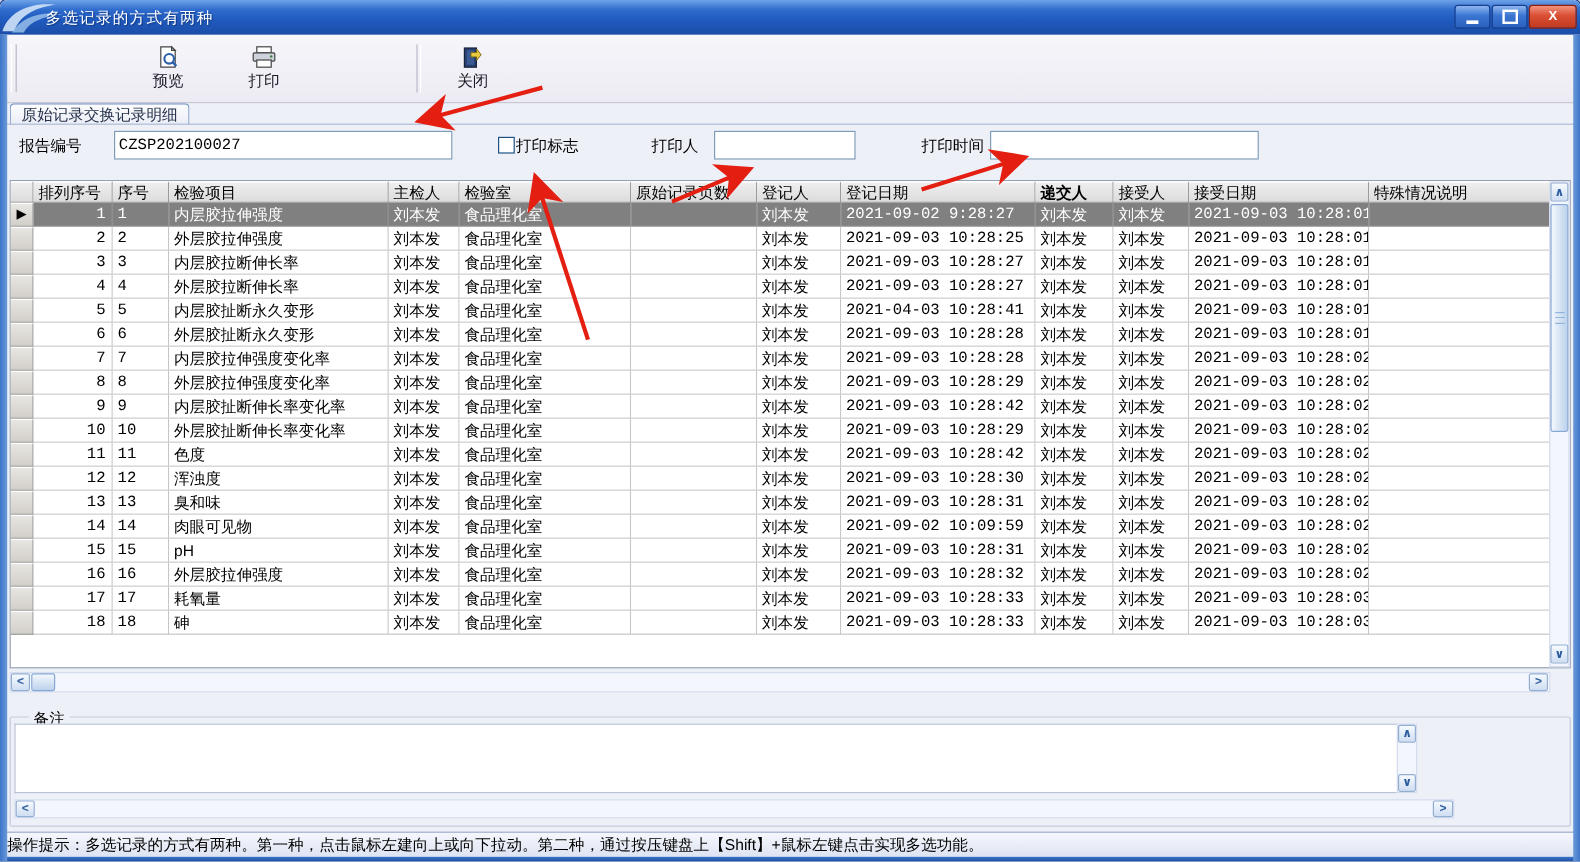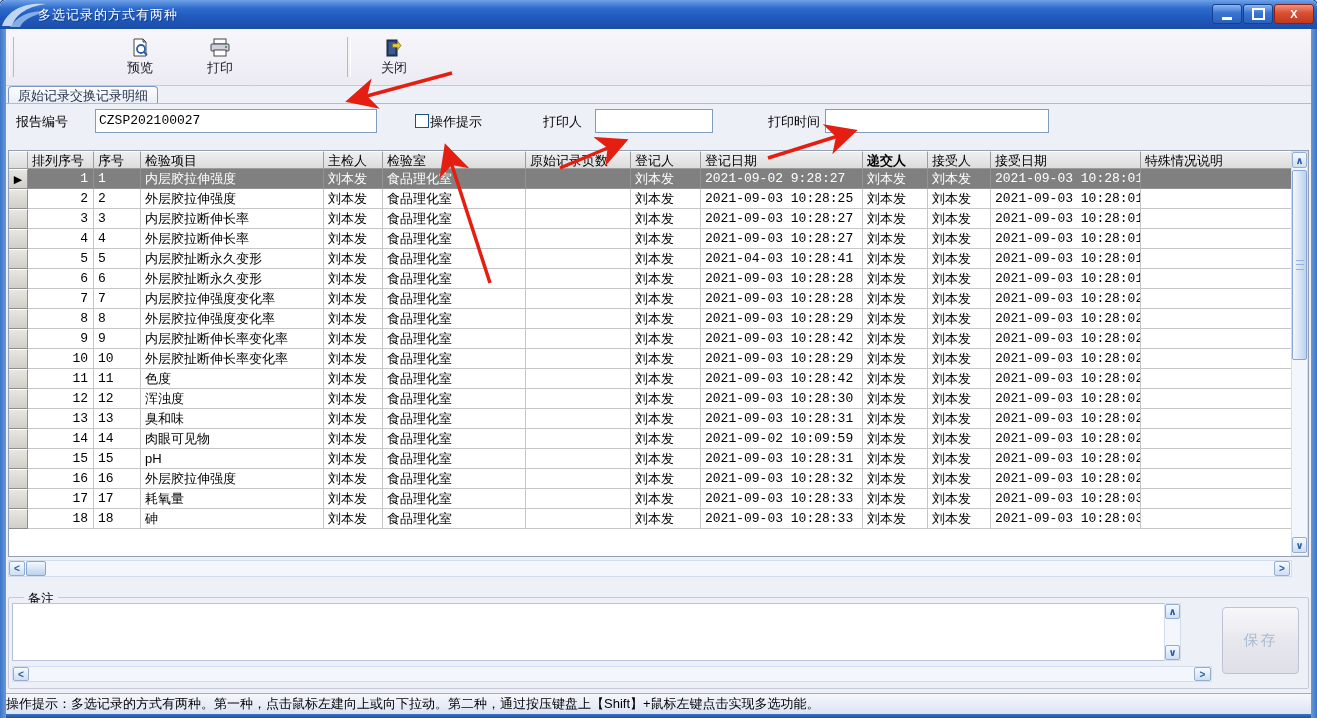--- a/index.html
+++ b/index.html
@@ -150,21 +150,21 @@
   </div>
 
   <div id="tab" class="abs">
     <span>原始记录交换记录明细</span>
   </div>
   <div id="tabline" class="abs"></div>
 
   <div class="abs flabel" style="left:16px;">报告编号</div>
   <div class="abs finput mono" style="left:95px;width:274px;">CZSP202100027</div>
   <div id="chk" class="abs"></div>
-  <div class="abs flabel" style="left:430px;">操作提示</div>
+  <div class="abs flabel" style="left:430px;">打印标志</div>
   <div class="abs flabel" style="left:543px;">打印人</div>
   <div class="abs finput" style="left:595px;width:110px;"></div>
   <div class="abs flabel" style="left:768px;">打印时间</div>
   <div class="abs finput" style="left:825px;width:216px;"></div>
 
   <div id="grid" class="abs">
     <div id="ghead">
         <div class="hcell" style="width: 19px;"></div>
         <div class="hcell" style="width: 66px;">排列序号</div>
         <div class="hcell" style="width: 47px;">序号</div>
@@ -468,21 +468,20 @@
   <div id="remarkbox" class="abs"></div>
   <div id="remarklabel" class="abs">备注</div>
   <div id="remarktext" class="abs"></div>
   <div class="abs track" style="left:1164px;top:603px;width:17px;height:58px;"></div>
   <div class="abs sbtn" style="left:1165px;top:604px;width:15px;height:15px;font-size:10px;">∧</div>
   <div class="abs sbtn" style="left:1165px;top:645px;width:15px;height:15px;font-size:10px;">∨</div>
   <div class="abs track" style="left:12px;top:666px;width:1200px;height:16px;"></div>
   <div class="abs sbtn" style="left:13px;top:667px;width:16px;height:14px;font-size:10px;">&lt;</div>
   <div class="abs sbtn" style="left:1194px;top:667px;width:17px;height:14px;font-size:10px;">&gt;</div>
 
-  <div id="savebtn" class="abs">保存</div>
 
   <div id="statusbar" class="abs">
     <span>操作提示：多选记录的方式有两种。第一种，点击鼠标左建向上或向下拉动。第二种，通过按压键盘上【Shift】+鼠标左键点击实现多选功能。</span>
   </div>
   <div id="bottomedge" class="abs"></div>
   <div id="leftedge" class="abs"></div>
   <div id="rightedge" class="abs"></div>
 
   <svg id="arrows" class="abs">
     <defs>

